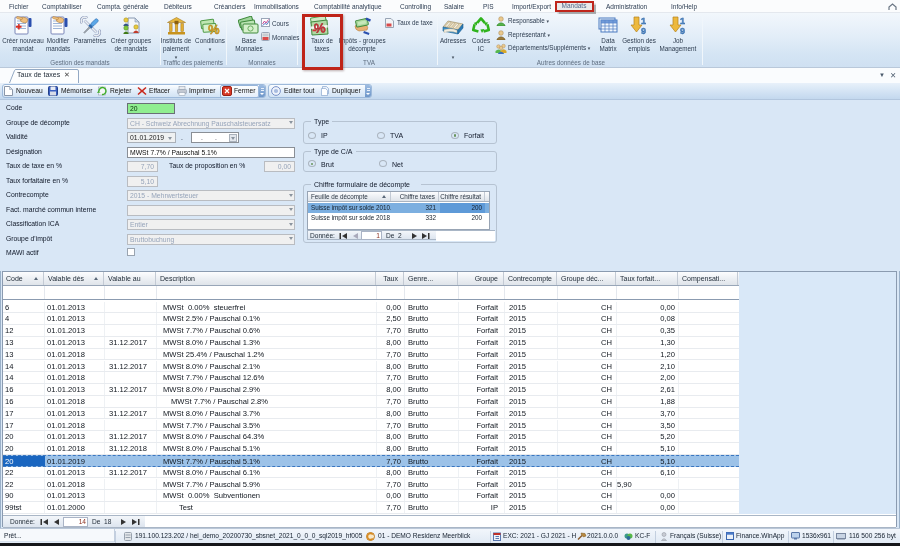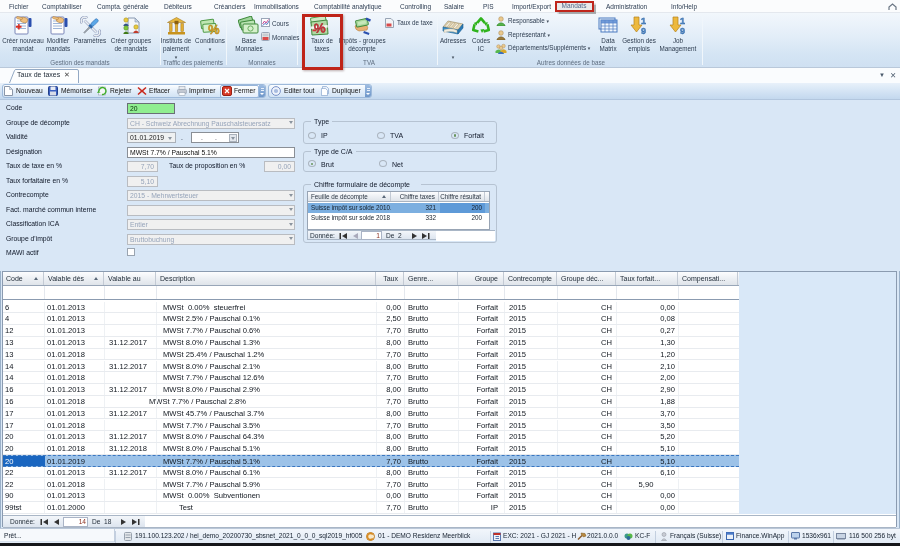--- a/index.html
+++ b/index.html
@@ -527,21 +527,21 @@
 </div>
 <div style="position:absolute;left:0;top:53.1px;width:736px;height:11.8px;border-bottom:1px solid #e8ebef">
 <div class="cell" style="left:2px;width:40px;top:1.6px;color:#10161e">12</div>
 <div class="cell" style="left:44px;width:58px;top:1.6px;color:#10161e">01.01.2013</div>
 <div class="cell" style="left:160px;width:214px;top:1.6px;color:#10161e">MWSt 7.7% / Pauschal 0.6%</div>
 <div class="cell" style="left:374px;width:24px;text-align:right;top:1.6px;color:#10161e">7,70</div>
 <div class="cell" style="left:405px;width:51px;top:1.6px;color:#10161e">Brutto</div>
 <div class="cell" style="left:456px;width:39px;text-align:right;top:1.6px;color:#10161e">Forfait</div>
 <div class="cell" style="left:506px;width:49px;top:1.6px;color:#10161e">2015</div>
 <div class="cell" style="left:555px;width:54px;text-align:right;top:1.6px;color:#10161e">CH</div>
-<div class="cell" style="left:614px;width:58px;text-align:right;top:1.6px;color:#10161e">0,27</div>
+<div class="cell" style="left:614px;width:58px;text-align:right;top:1.6px;color:#10161e">0,35</div>
 <div style="position:absolute;left:41px;top:0;width:1px;height:100%;background:#eef1f4"></div>
 <div style="position:absolute;left:101px;top:0;width:1px;height:100%;background:#eef1f4"></div>
 <div style="position:absolute;left:153px;top:0;width:1px;height:100%;background:#eef1f4"></div>
 <div style="position:absolute;left:373px;top:0;width:1px;height:100%;background:#eef1f4"></div>
 <div style="position:absolute;left:401px;top:0;width:1px;height:100%;background:#eef1f4"></div>
 <div style="position:absolute;left:455px;top:0;width:1px;height:100%;background:#eef1f4"></div>
 <div style="position:absolute;left:501px;top:0;width:1px;height:100%;background:#eef1f4"></div>
 <div style="position:absolute;left:554px;top:0;width:1px;height:100%;background:#eef1f4"></div>
 <div style="position:absolute;left:613px;top:0;width:1px;height:100%;background:#eef1f4"></div>
 <div style="position:absolute;left:675px;top:0;width:1px;height:100%;background:#eef1f4"></div>
@@ -635,36 +635,36 @@
 <div style="position:absolute;left:0;top:112.1px;width:736px;height:11.8px;border-bottom:1px solid #e8ebef">
 <div class="cell" style="left:2px;width:40px;top:1.6px;color:#10161e">16</div>
 <div class="cell" style="left:44px;width:58px;top:1.6px;color:#10161e">01.01.2013</div>
 <div class="cell" style="left:106px;width:48px;top:1.6px;color:#10161e">31.12.2017</div>
 <div class="cell" style="left:160px;width:214px;top:1.6px;color:#10161e">MWSt 8.0% / Pauschal 2.9%</div>
 <div class="cell" style="left:374px;width:24px;text-align:right;top:1.6px;color:#10161e">8,00</div>
 <div class="cell" style="left:405px;width:51px;top:1.6px;color:#10161e">Brutto</div>
 <div class="cell" style="left:456px;width:39px;text-align:right;top:1.6px;color:#10161e">Forfait</div>
 <div class="cell" style="left:506px;width:49px;top:1.6px;color:#10161e">2015</div>
 <div class="cell" style="left:555px;width:54px;text-align:right;top:1.6px;color:#10161e">CH</div>
-<div class="cell" style="left:614px;width:58px;text-align:right;top:1.6px;color:#10161e">2,90</div>
+<div class="cell" style="left:614px;width:58px;text-align:right;top:1.6px;color:#10161e">2,61</div>
 <div style="position:absolute;left:41px;top:0;width:1px;height:100%;background:#eef1f4"></div>
 <div style="position:absolute;left:101px;top:0;width:1px;height:100%;background:#eef1f4"></div>
 <div style="position:absolute;left:153px;top:0;width:1px;height:100%;background:#eef1f4"></div>
 <div style="position:absolute;left:373px;top:0;width:1px;height:100%;background:#eef1f4"></div>
 <div style="position:absolute;left:401px;top:0;width:1px;height:100%;background:#eef1f4"></div>
 <div style="position:absolute;left:455px;top:0;width:1px;height:100%;background:#eef1f4"></div>
 <div style="position:absolute;left:501px;top:0;width:1px;height:100%;background:#eef1f4"></div>
 <div style="position:absolute;left:554px;top:0;width:1px;height:100%;background:#eef1f4"></div>
 <div style="position:absolute;left:613px;top:0;width:1px;height:100%;background:#eef1f4"></div>
 <div style="position:absolute;left:675px;top:0;width:1px;height:100%;background:#eef1f4"></div>
 </div>
 <div style="position:absolute;left:0;top:123.9px;width:736px;height:11.8px;border-bottom:1px solid #e8ebef">
 <div class="cell" style="left:2px;width:40px;top:1.6px;color:#10161e">16</div>
 <div class="cell" style="left:44px;width:58px;top:1.6px;color:#10161e">01.01.2018</div>
-<div class="cell" style="left:146px;width:214px;top:1.6px;color:#10161e">MWSt 7.7% / Pauschal 2.8%</div>
+<div class="cell" style="left:168px;width:214px;top:1.6px;color:#10161e">MWSt 7.7% / Pauschal 2.8%</div>
 <div class="cell" style="left:374px;width:24px;text-align:right;top:1.6px;color:#10161e">7,70</div>
 <div class="cell" style="left:405px;width:51px;top:1.6px;color:#10161e">Brutto</div>
 <div class="cell" style="left:456px;width:39px;text-align:right;top:1.6px;color:#10161e">Forfait</div>
 <div class="cell" style="left:506px;width:49px;top:1.6px;color:#10161e">2015</div>
 <div class="cell" style="left:555px;width:54px;text-align:right;top:1.6px;color:#10161e">CH</div>
 <div class="cell" style="left:614px;width:58px;text-align:right;top:1.6px;color:#10161e">1,88</div>
 <div style="position:absolute;left:41px;top:0;width:1px;height:100%;background:#eef1f4"></div>
 <div style="position:absolute;left:101px;top:0;width:1px;height:100%;background:#eef1f4"></div>
 <div style="position:absolute;left:153px;top:0;width:1px;height:100%;background:#eef1f4"></div>
 <div style="position:absolute;left:373px;top:0;width:1px;height:100%;background:#eef1f4"></div>
@@ -672,21 +672,21 @@
 <div style="position:absolute;left:455px;top:0;width:1px;height:100%;background:#eef1f4"></div>
 <div style="position:absolute;left:501px;top:0;width:1px;height:100%;background:#eef1f4"></div>
 <div style="position:absolute;left:554px;top:0;width:1px;height:100%;background:#eef1f4"></div>
 <div style="position:absolute;left:613px;top:0;width:1px;height:100%;background:#eef1f4"></div>
 <div style="position:absolute;left:675px;top:0;width:1px;height:100%;background:#eef1f4"></div>
 </div>
 <div style="position:absolute;left:0;top:135.7px;width:736px;height:11.8px;border-bottom:1px solid #e8ebef">
 <div class="cell" style="left:2px;width:40px;top:1.6px;color:#10161e">17</div>
 <div class="cell" style="left:44px;width:58px;top:1.6px;color:#10161e">01.01.2013</div>
 <div class="cell" style="left:106px;width:48px;top:1.6px;color:#10161e">31.12.2017</div>
-<div class="cell" style="left:160px;width:214px;top:1.6px;color:#10161e">MWSt 45.7% / Pauschal 3.7%</div>
+<div class="cell" style="left:160px;width:214px;top:1.6px;color:#10161e">MWSt 8.0% / Pauschal 3.7%</div>
 <div class="cell" style="left:374px;width:24px;text-align:right;top:1.6px;color:#10161e">8,00</div>
 <div class="cell" style="left:405px;width:51px;top:1.6px;color:#10161e">Brutto</div>
 <div class="cell" style="left:456px;width:39px;text-align:right;top:1.6px;color:#10161e">Forfait</div>
 <div class="cell" style="left:506px;width:49px;top:1.6px;color:#10161e">2015</div>
 <div class="cell" style="left:555px;width:54px;text-align:right;top:1.6px;color:#10161e">CH</div>
 <div class="cell" style="left:614px;width:58px;text-align:right;top:1.6px;color:#10161e">3,70</div>
 <div style="position:absolute;left:41px;top:0;width:1px;height:100%;background:#eef1f4"></div>
 <div style="position:absolute;left:101px;top:0;width:1px;height:100%;background:#eef1f4"></div>
 <div style="position:absolute;left:153px;top:0;width:1px;height:100%;background:#eef1f4"></div>
 <div style="position:absolute;left:373px;top:0;width:1px;height:100%;background:#eef1f4"></div>
@@ -798,21 +798,21 @@
 </div>
 <div style="position:absolute;left:0;top:206.5px;width:736px;height:11.8px;border-bottom:1px solid #e8ebef">
 <div class="cell" style="left:2px;width:40px;top:1.6px;color:#10161e">22</div>
 <div class="cell" style="left:44px;width:58px;top:1.6px;color:#10161e">01.01.2018</div>
 <div class="cell" style="left:160px;width:214px;top:1.6px;color:#10161e">MWSt 7.7% / Pauschal 5.9%</div>
 <div class="cell" style="left:374px;width:24px;text-align:right;top:1.6px;color:#10161e">7,70</div>
 <div class="cell" style="left:405px;width:51px;top:1.6px;color:#10161e">Brutto</div>
 <div class="cell" style="left:456px;width:39px;text-align:right;top:1.6px;color:#10161e">Forfait</div>
 <div class="cell" style="left:506px;width:49px;top:1.6px;color:#10161e">2015</div>
 <div class="cell" style="left:555px;width:54px;text-align:right;top:1.6px;color:#10161e">CH</div>
-<div class="cell" style="left:614px;width:58px;text-align:center;top:1.6px;color:#10161e">5,90</div>
+<div class="cell" style="left:614px;width:58px;text-align:left;top:1.6px;color:#10161e">5,90</div>
 <div style="position:absolute;left:41px;top:0;width:1px;height:100%;background:#eef1f4"></div>
 <div style="position:absolute;left:101px;top:0;width:1px;height:100%;background:#eef1f4"></div>
 <div style="position:absolute;left:153px;top:0;width:1px;height:100%;background:#eef1f4"></div>
 <div style="position:absolute;left:373px;top:0;width:1px;height:100%;background:#eef1f4"></div>
 <div style="position:absolute;left:401px;top:0;width:1px;height:100%;background:#eef1f4"></div>
 <div style="position:absolute;left:455px;top:0;width:1px;height:100%;background:#eef1f4"></div>
 <div style="position:absolute;left:501px;top:0;width:1px;height:100%;background:#eef1f4"></div>
 <div style="position:absolute;left:554px;top:0;width:1px;height:100%;background:#eef1f4"></div>
 <div style="position:absolute;left:613px;top:0;width:1px;height:100%;background:#eef1f4"></div>
 <div style="position:absolute;left:675px;top:0;width:1px;height:100%;background:#eef1f4"></div>

